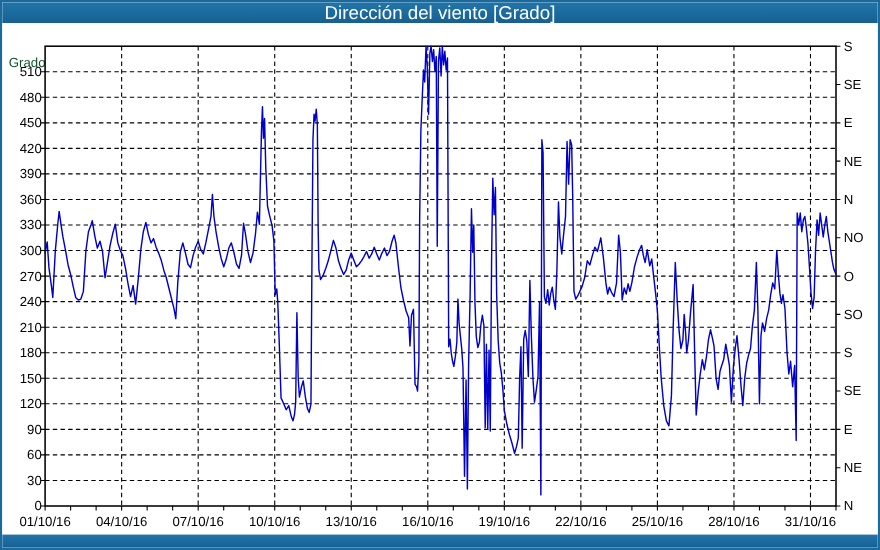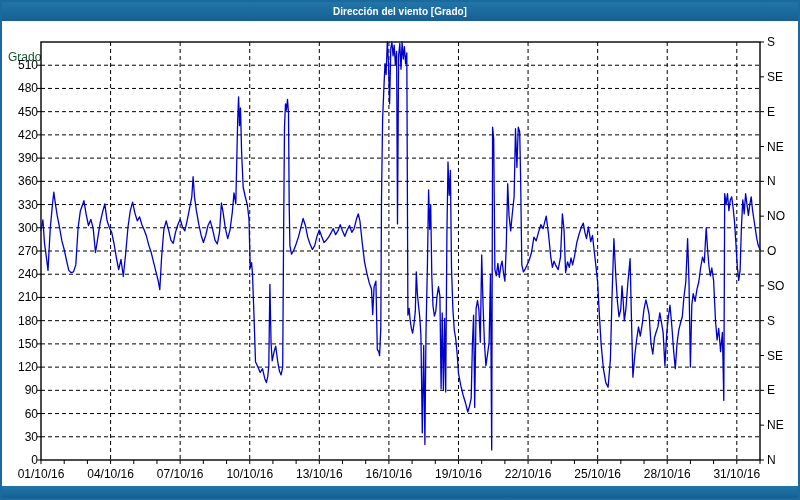--- a/index.html
+++ b/index.html
@@ -2,21 +2,21 @@
 <html><head>
 <meta charset="utf-8">
 <style>
   html,body{margin:0;padding:0;background:#fff;}
   #app{position:relative;width:800px;height:500px;box-sizing:border-box;
        border:2px solid #1b6a9e;background:#fff;overflow:hidden;
        font-family:"Liberation Sans",sans-serif;}
   #titlebar{position:absolute;left:0;top:0;width:100%;height:19px;
        background:linear-gradient(180deg,#2274a8 0%,#1b6a9e 55%,#175f90 100%);
        display:flex;align-items:center;justify-content:center;}
-  #titlebar .t{color:#fff;font-size:10px;font-weight:bold;letter-spacing:0px;}
+  #titlebar .t{color:#fff;font-size:17px;font-weight:normal;letter-spacing:0px;}
   #bottombar{position:absolute;left:0;bottom:0;width:100%;height:12px;
        background:linear-gradient(180deg,#2274a8 0%,#1b6a9e 55%,#175f90 100%);}
   #chartarea{position:absolute;left:0;top:19px;width:796px;height:465px;background:#fff;}
   #grado{position:absolute;left:6px;top:29px;width:32px;text-align:right;
        font-size:12px;color:#14532d;}
   svg{position:absolute;left:0;top:0;}
   svg text{font-family:"Liberation Sans",sans-serif;font-size:12px;fill:#000;}
 </style>
 </head>
 <body>

